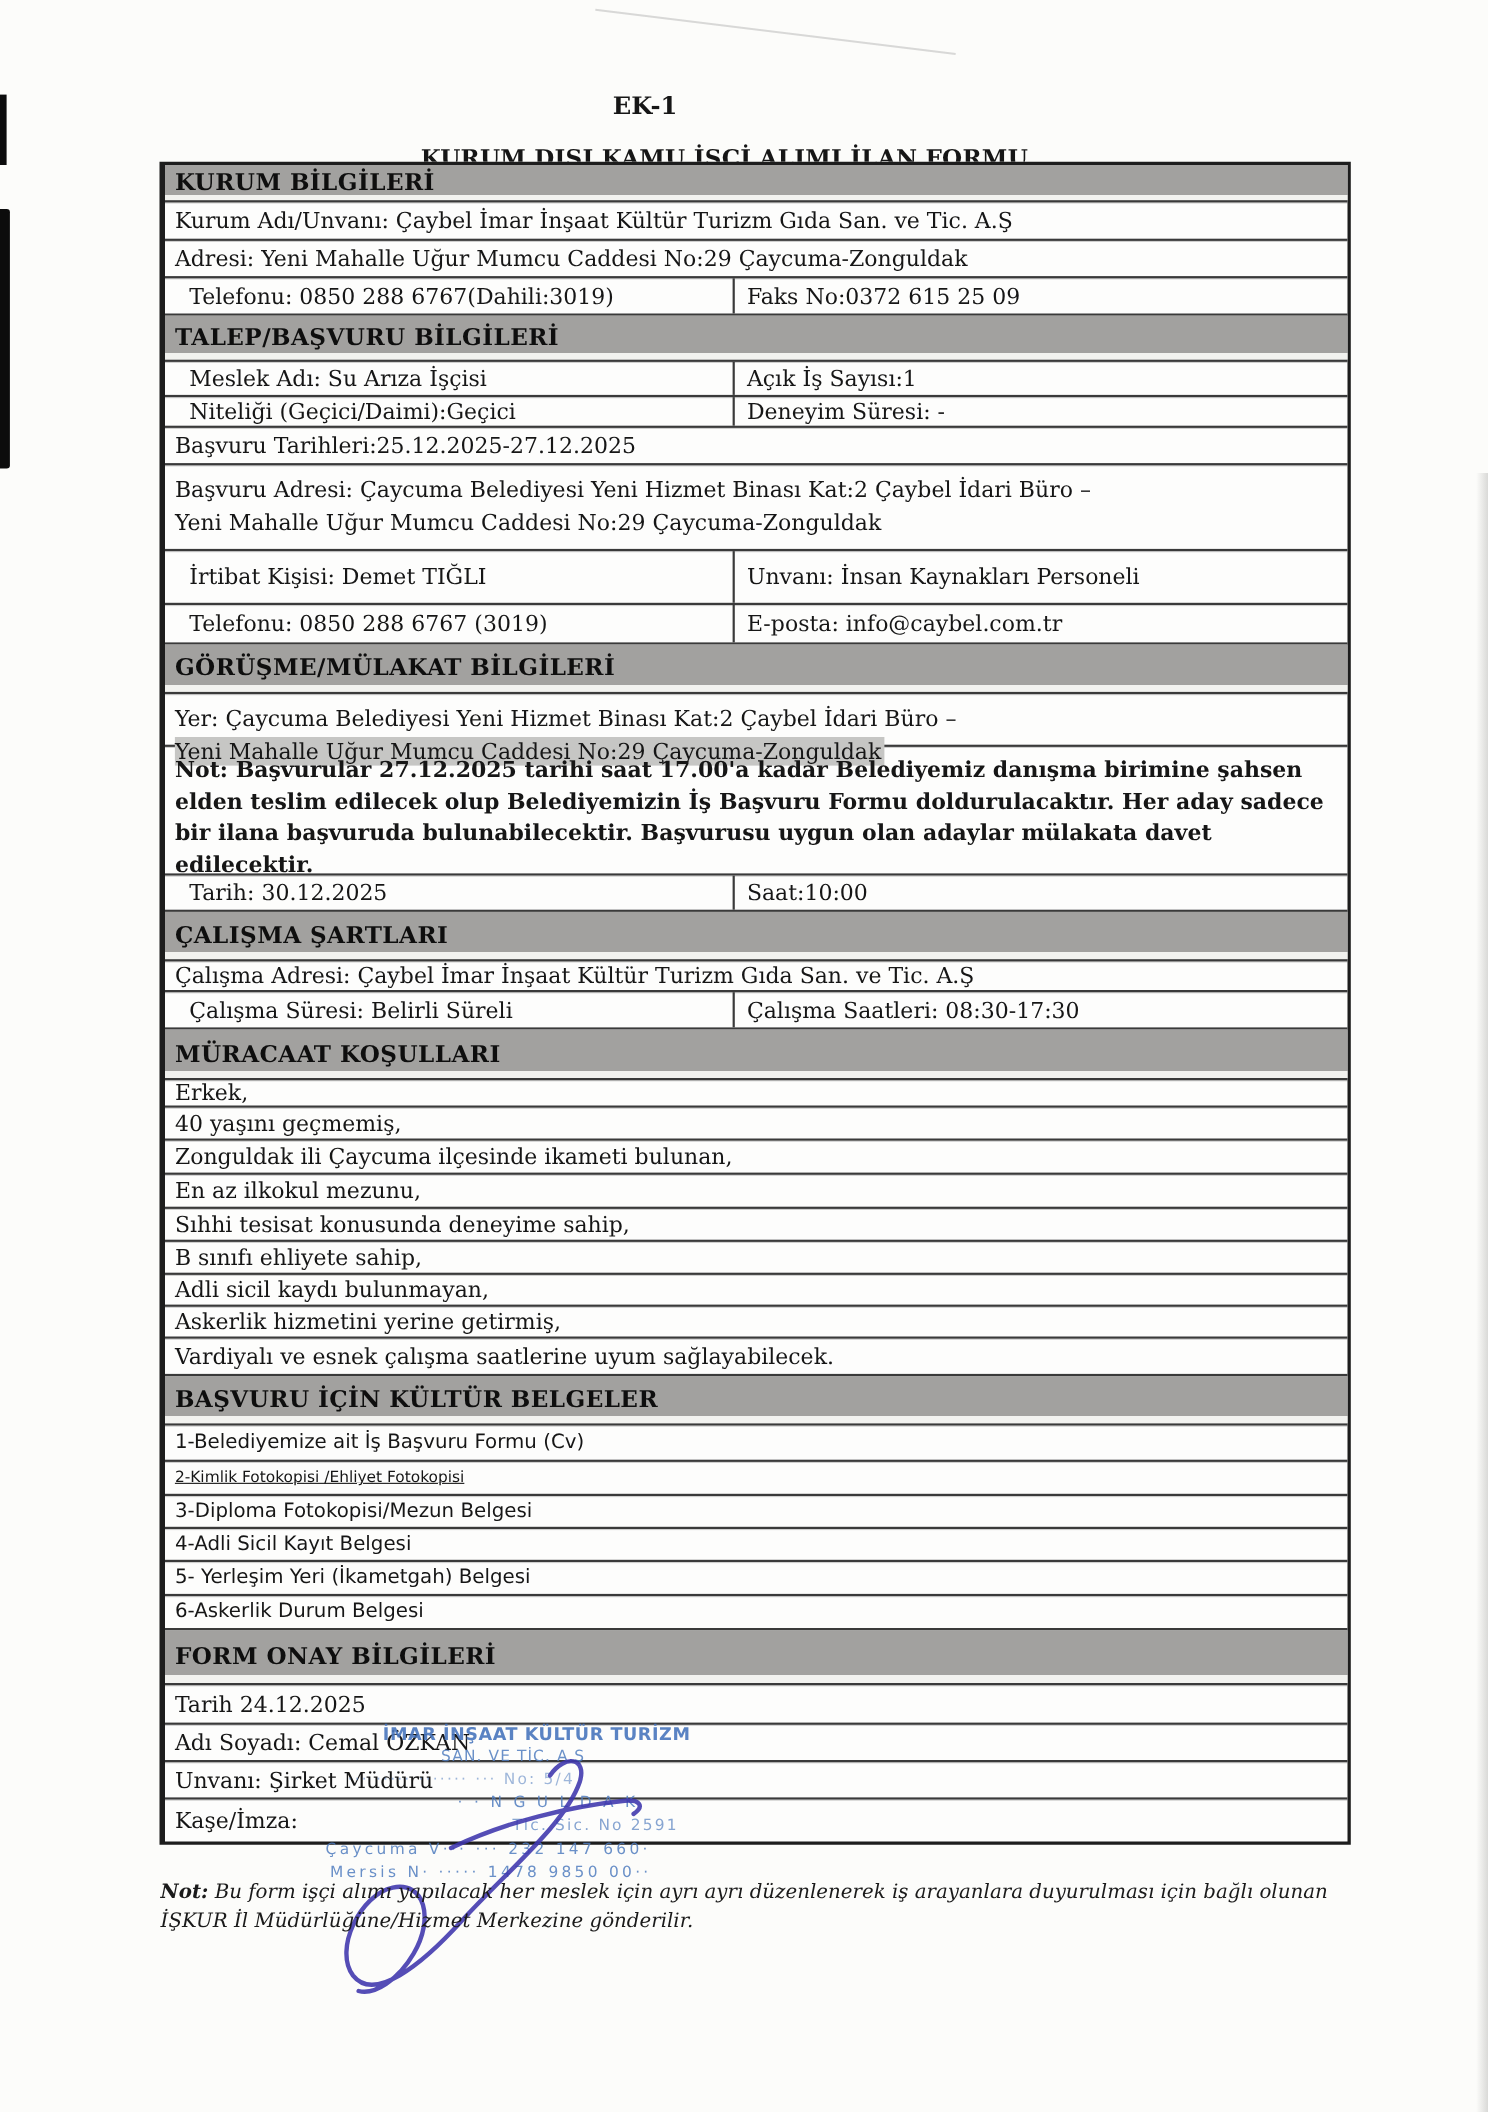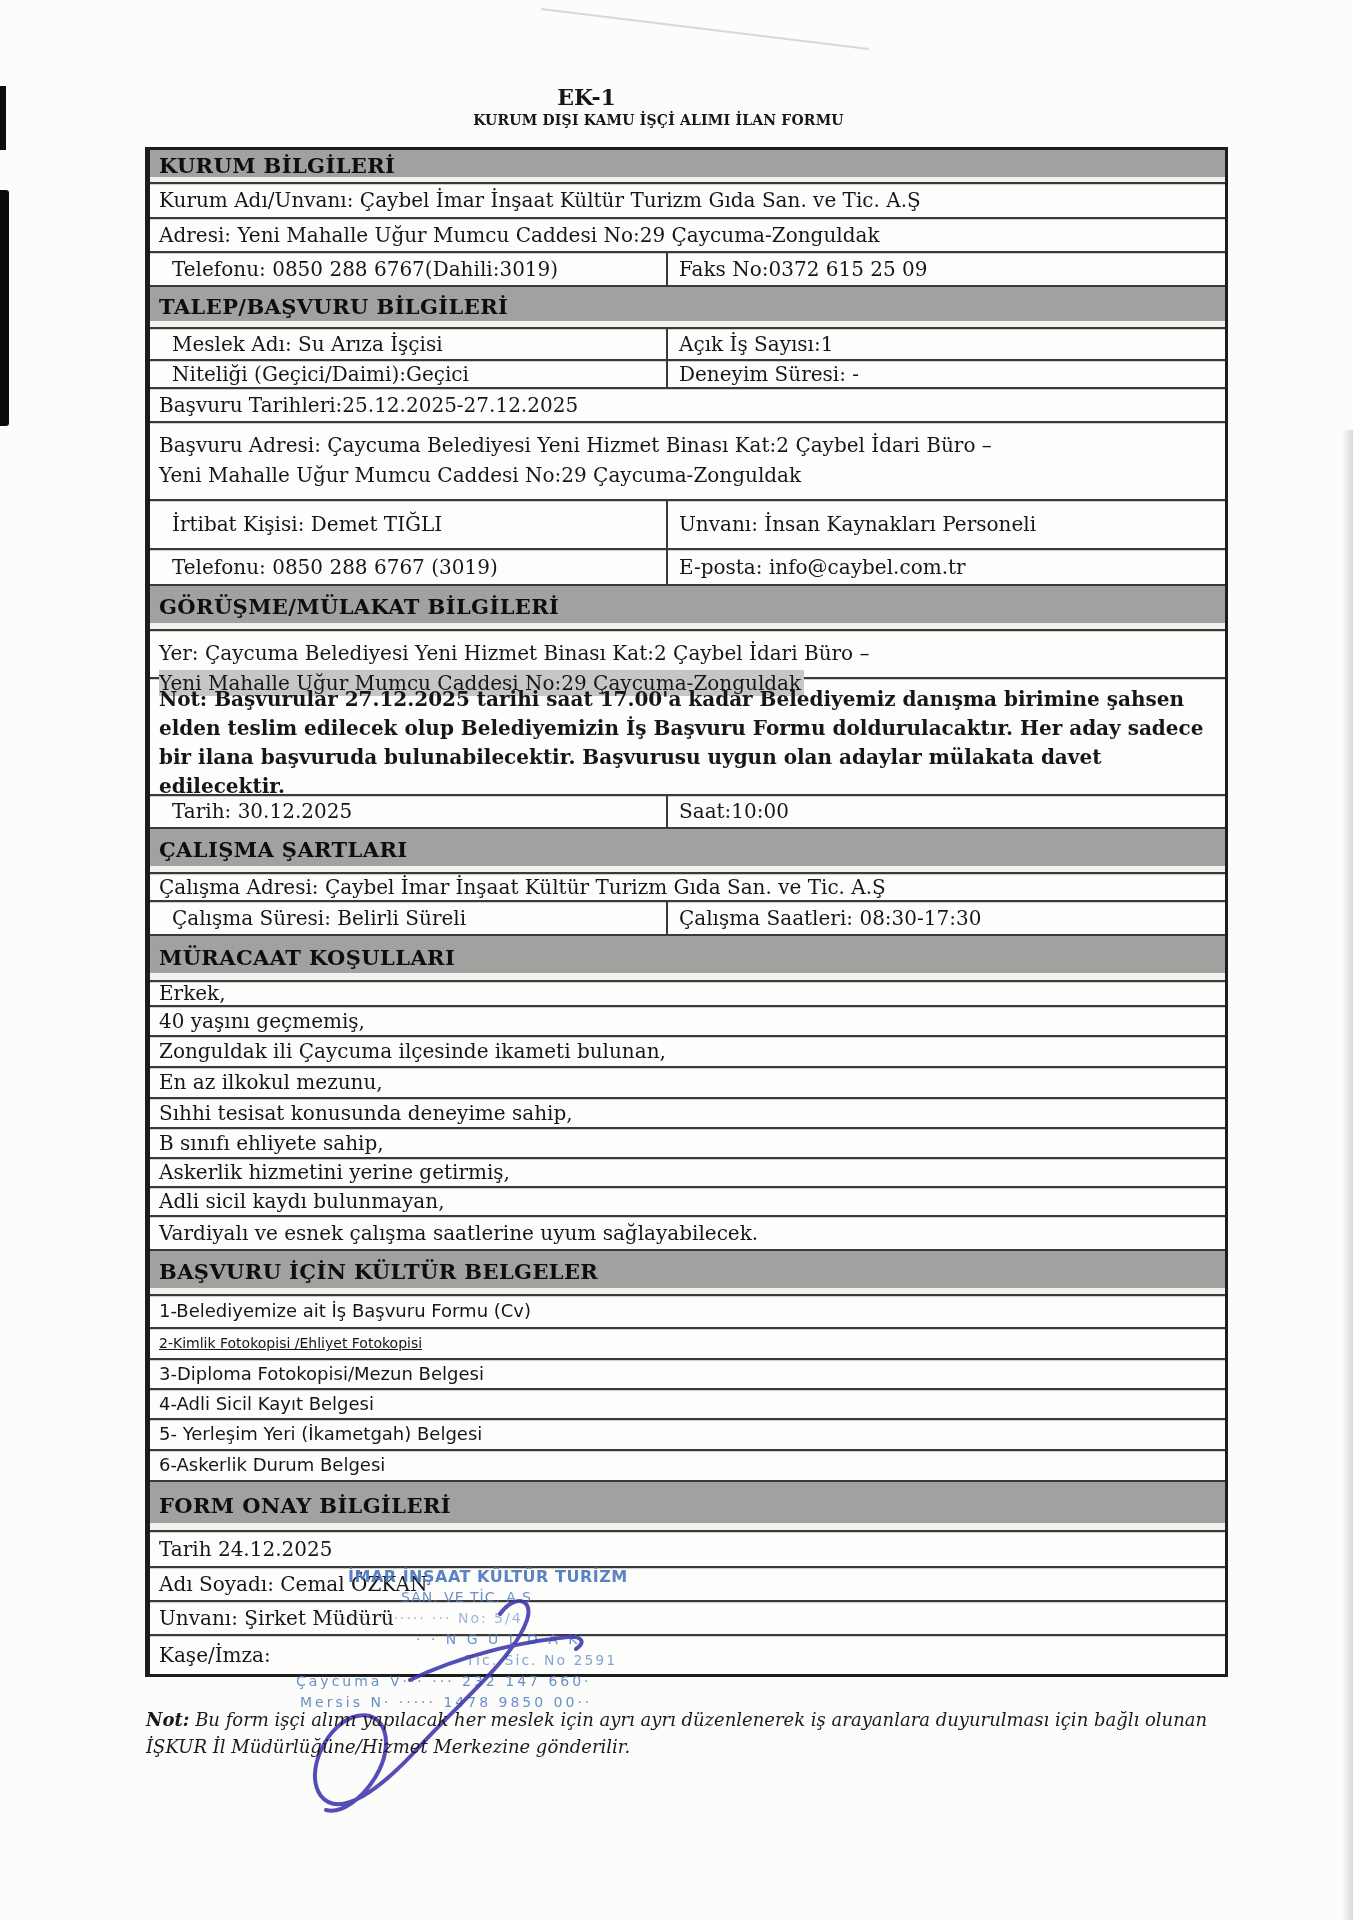--- a/index.html
+++ b/index.html
@@ -12,21 +12,21 @@
   
   .edge-strip{position:absolute;background:#0c0c0c;}
   .right-shadow{position:absolute;right:0;top:430px;width:11px;height:1490px;
     background:linear-gradient(to right,rgba(0,0,0,0),rgba(90,90,88,0.22));}
   .fold-line{position:absolute;left:540px;top:28px;width:330px;height:2px;
     background:rgba(150,150,148,0.35);transform:rotate(7deg);}
 
   
   .titles{position:absolute;left:145px;top:84px;width:1083px;text-align:center;}
   .ek{font-weight:bold;font-size:22px;transform:translateX(-100px);}
-  .formtitle{font-weight:bold;font-size:14px;letter-spacing:.2px;margin-top:2px;transform:translateX(-28px);}
+  .formtitle{font-weight:bold;font-size:21px;letter-spacing:.2px;margin-top:21px;transform:translateX(-28px);}
 
   
   .tbl{
     position:absolute;left:145px;top:147px;width:1083px;
     border:3px solid #1d1d1d;border-left-width:5px;box-sizing:border-box;
     background:#fdfdfc;
   }
   .row{
     box-sizing:border-box;border-bottom:2px solid #3a3a3a;
     display:flex;align-items:center;
@@ -133,22 +133,22 @@
     <div class="cell cR">Çalışma Saatleri: 08:30-17:30</div>
   </div>
 
   <div class="row hdr" style="height:46px">MÜRACAAT KOŞULLARI</div>
   <div class="row" style="height:25px">Erkek,</div>
   <div class="row" style="height:30px">40 yaşını geçmemiş,</div>
   <div class="row" style="height:31px">Zonguldak ili Çaycuma ilçesinde ikameti bulunan,</div>
   <div class="row" style="height:31px">En az ilkokul mezunu,</div>
   <div class="row" style="height:30px">Sıhhi tesisat konusunda deneyime sahip,</div>
   <div class="row" style="height:30px">B sınıfı ehliyete sahip,</div>
+  <div class="row" style="height:29px">Adli sicil kaydı bulunmayan,</div>
   <div class="row" style="height:29px">Askerlik hizmetini yerine getirmiş,</div>
-  <div class="row" style="height:29px">Adli sicil kaydı bulunmayan,</div>
   <div class="row" style="height:34px">Vardiyalı ve esnek çalışma saatlerine uyum sağlayabilecek.</div>
 
   <div class="row hdr" style="height:45px">BAŞVURU İÇİN KÜLTÜR BELGELER</div>
   <div class="row" style="height:33px;font-family:'DejaVu Sans','Liberation Sans',sans-serif;font-size:18px;">1-Belediyemize ait İş Başvuru Formu (Cv)</div>
   <div class="row" style="height:31px;font-family:'DejaVu Sans','Liberation Sans',sans-serif;font-size:14px;text-decoration:underline;">2-Kimlik Fotokopisi /Ehliyet Fotokopisi</div>
   <div class="row" style="height:30px;font-family:'DejaVu Sans','Liberation Sans',sans-serif;font-size:18px;">3-Diploma Fotokopisi/Mezun Belgesi</div>
   <div class="row" style="height:30px;font-family:'DejaVu Sans','Liberation Sans',sans-serif;font-size:18px;">4-Adli Sicil Kayıt Belgesi</div>
   <div class="row" style="height:31px;font-family:'DejaVu Sans','Liberation Sans',sans-serif;font-size:18px;">5- Yerleşim Yeri (İkametgah) Belgesi</div>
   <div class="row" style="height:31px;font-family:'DejaVu Sans','Liberation Sans',sans-serif;font-size:18px;">6-Askerlik Durum Belgesi</div>
 

